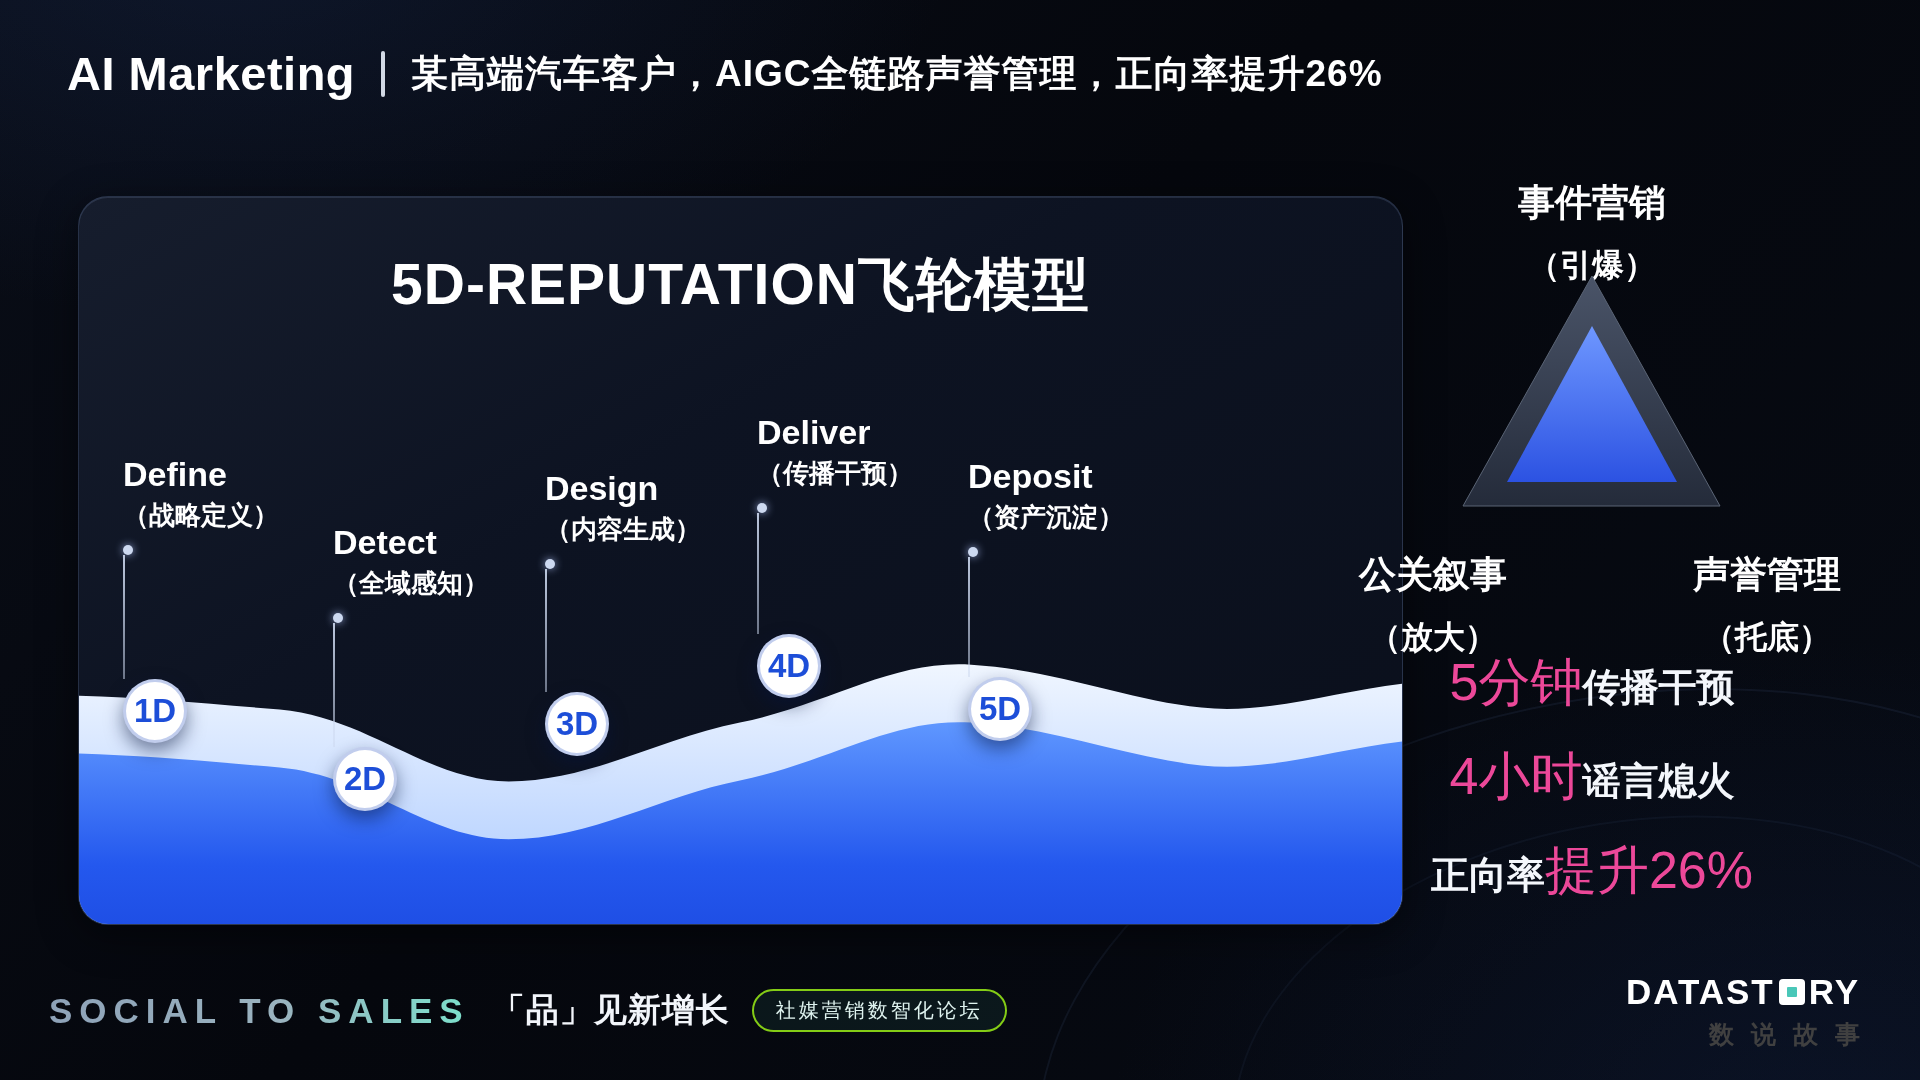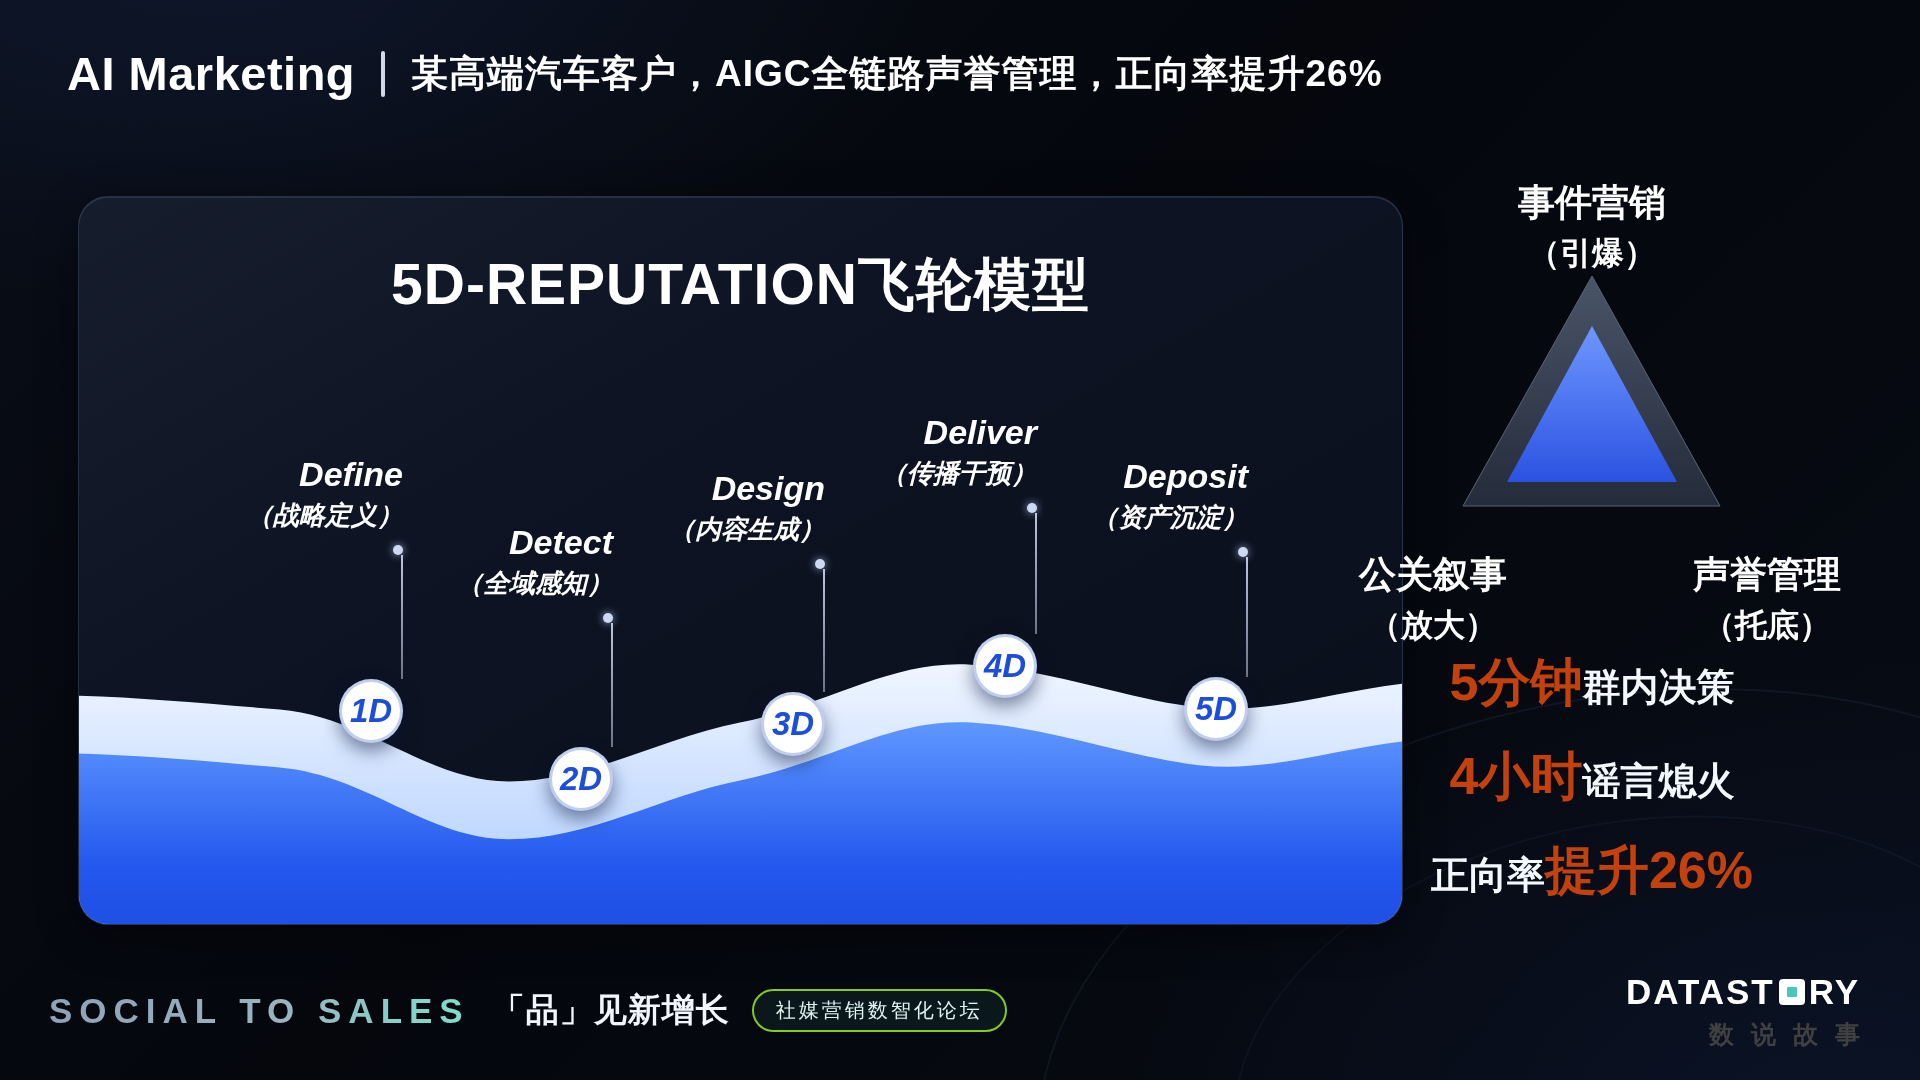--- a/index.html
+++ b/index.html
@@ -31,51 +31,51 @@
     position:absolute; left:78px; top:196px; width:1325px; height:729px;
     border-radius:30px; overflow:hidden;
     background: linear-gradient(150deg, #161d2d 0%, #0d1322 40%, #0a0f1b 100%);
     border: 1px solid rgba(130,160,210,.22);
     box-shadow: inset 0 1px 0 rgba(180,200,240,.14), 0 10px 40px rgba(0,0,0,.45);
   }
   .card-title { margin-top:50px; text-align:center; font-size:57px; font-weight:800; letter-spacing:1px; }
 
   .wave-svg { position:absolute; left:0; top:0; width:100%; height:100%; }
 
-  .stage { position:absolute; width:280px; display:flex; flex-direction:column; align-items:flex-end; transform:translateX(-50%);font-style:italic; }
+  .stage { position:absolute; width:280px; display:flex; flex-direction:column; align-items:flex-start; transform:translateX(-50%); }
   .stage-name { font-size:34px; font-weight:800; }
   .stage-sub  { font-size:26px; font-weight:700; margin-top:4px; }
   .stage-dot  { width:10px; height:10px; border-radius:50%; background:#cdd9f0; margin-top:12px; box-shadow:0 0 8px rgba(180,200,255,.8); }
   .stage-line { width:2px; background:linear-gradient(rgba(205,217,240,.9), rgba(205,217,240,.5)); }
   .stage-badge {
     width:64px; height:64px; border-radius:50%;
     background:#ffffff; border:3px solid rgba(100,130,210,.4);
     color:#1d4ed8; font-weight:800; font-size:33px;
     display:flex; align-items:center; justify-content:center;
     box-shadow:0 8px 18px rgba(5,20,60,.5);
   }
   .s1 { left:184px;  top:258px; } .s1 .stage-line { height:124px; }
   .s2 { left:394px;  top:326px; } .s2 .stage-line { height:124px; }
   .s3 { left:606px;  top:272px; } .s3 .stage-line { height:123px; }
   .s4 { left:818px;  top:216px; } .s4 .stage-line { height:121px; }
   .s5 { left:1029px; top:260px; } .s5 .stage-line { height:120px; }
 
   
   .pyr-label { position:absolute; text-align:center; }
   .pyr-title { font-size:37px; font-weight:800; }
-  .pyr-sub   { font-size:32px; font-weight:700; margin-top:4px; }
+  .pyr-sub   { font-size:32px; font-weight:700; margin-top:16px; }
   .pyr-top-label   { left:1442px; top:178px; width:300px; }
   .pyr-left-label  { left:1303px; top:550px; width:260px; }
   .pyr-right-label { left:1637px; top:550px; width:260px; }
   .pyr-svg { position:absolute; left:1443px; top:266px; width:300px; height:252px; }
 
   
   .stats { position:absolute; left:1292px; top:648px; width:600px; text-align:center; }
   .stat-line { margin-bottom:24px; font-size:38px; font-weight:700; color:#f4f7fc; }
-  .stat-accent { font-size:52px; font-weight:700; color:#c2410c; }
+  .stat-accent { font-size:52px; font-weight:400; color:#ec4899; }
 
   
   .footer-left { position:absolute; left:49px; top:988px; display:flex; align-items:center; gap:22px; }
   .brand {
     font-size:35px; font-weight:700; letter-spacing:7px;
     background:linear-gradient(90deg,#8ea2b8 0%, #9ab3bf 55%, #7ce0cc 100%);
     -webkit-background-clip:text; background-clip:text; color:transparent;
   }
   .slogan { font-size:33px; font-weight:700; color:#f2f5fa; letter-spacing:1px; }
   .forum-badge {
@@ -181,21 +181,21 @@
   <div class="pyr-title">公关叙事</div>
   <div class="pyr-sub">（放大）</div>
 </div>
 <div class="pyr-label pyr-right-label">
   <div class="pyr-title">声誉管理</div>
   <div class="pyr-sub">（托底）</div>
 </div>
 
 <div class="stats">
   <div class="stat-line">
-    <span class="stat-accent">5分钟</span><span>群内决策</span>
+    <span class="stat-accent">5分钟</span><span>传播干预</span>
   </div>
   <div class="stat-line">
     <span class="stat-accent">4小时</span><span>谣言熄火</span>
   </div>
   <div class="stat-line">
     <span>正向率</span><span class="stat-accent">提升26%</span>
   </div>
 </div>
 
 <div class="footer-left">

